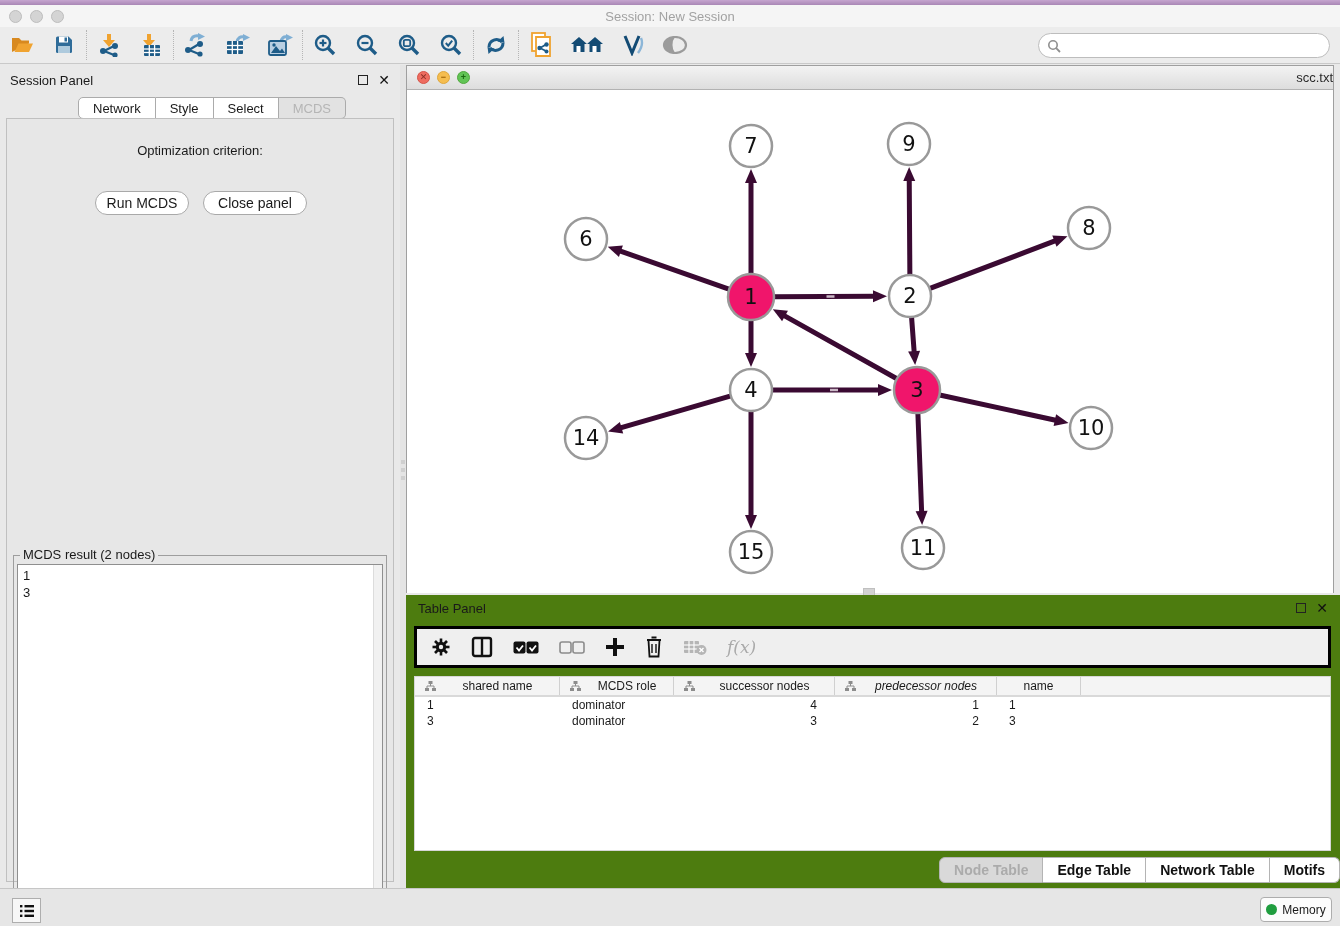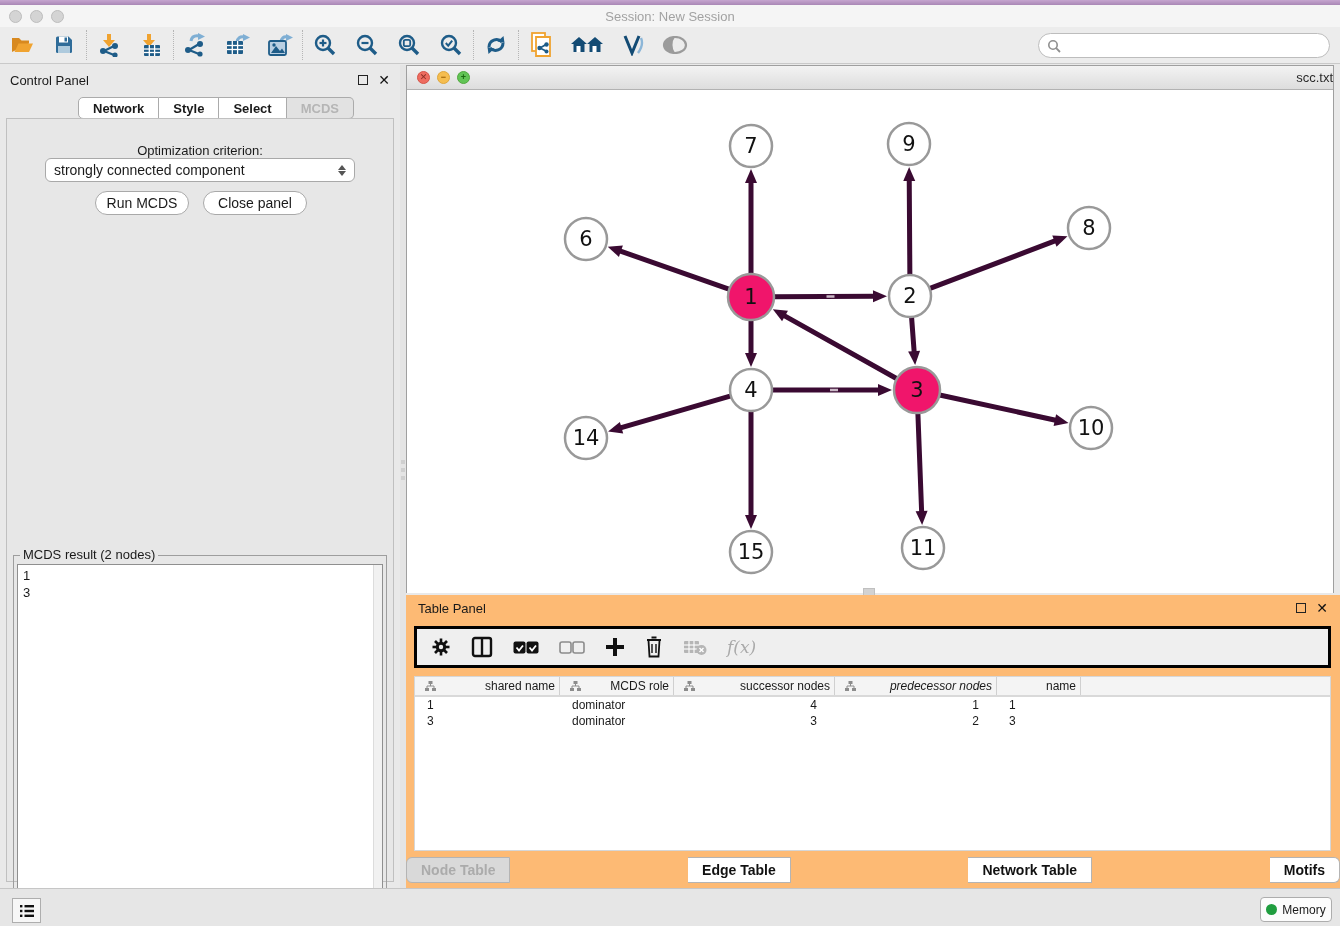--- a/index.html
+++ b/index.html
@@ -36,21 +36,21 @@
   
   #control-panel { left:0; top:65px; width:400px; height:823px; background:#e9e9e9; }
   #cp-header { position:absolute; left:0; top:0; width:100%; height:30px;
     display:flex; align-items:center; padding:0 10px; }
   .panel-title { font-size:13px; color:#1a1a1a; }
   .panel-ctrl { margin-left:auto; display:flex; gap:10px; align-items:center; }
   .float-glyph { width:10px; height:10px; border:1.5px solid #222; }
   .close-glyph { font-size:14px; font-weight:bold; color:#111; line-height:10px; }
   #cp-tabs { position:absolute; left:78px; top:32px; height:22px; display:flex; }
   .cp-tab { padding:3px 14px; background:#fff; border:1px solid #ababab; border-left:none;
-    font-size:13px; display:flex; align-items:center;font-weight:bold; }
+    font-size:13px; display:flex; align-items:center; }
   .cp-tab:first-child { border-left:1px solid #ababab; border-radius:5px 0 0 5px; }
   .cp-tab:last-child { border-radius:0 5px 5px 0; }
   .cp-tab.active { background:#e2e2e2; color:#b5b5b5; }
   #cp-content { position:absolute; left:6px; top:53px; width:388px; height:764px;
     background:#e7e7e7; border:1px solid #c0c0c0; }
   #opt-label { position:absolute; left:0; top:24px; width:100%; text-align:center; }
   #criterion-select { position:absolute; left:38px; top:39px; width:310px; height:24px;
     background:#fff; border:1px solid #a9a9a9; border-radius:6px;
     display:flex; align-items:center; padding:0 8px; font-size:14px; }
   .spin-arrows { margin-left:auto; display:flex; flex-direction:column; gap:1px; }
@@ -89,40 +89,40 @@
   .net-dot:first-child { margin-left:10px; }
   #net-dot-close { background:#ee6c60; border:1px solid #d55449; color:#8c2e26; }
   #net-dot-min { background:#f5bd4f; border:1px solid #dfa73c; color:#985d00; }
   #net-dot-max { background:#61c455; border:1px solid #51a83f; color:#1a6a10; }
   #net-title { position:absolute; left:0; right:0; text-align:right; color:#2a2a2a; }
   #net-canvas { position:absolute; left:0; top:24px; width:926px; height:503px; background:#fff; }
   #h-grip { position:absolute; left:456px; bottom:-4px; width:12px; height:8px;
     background:#d2d2d2; border:1px solid #c0c0c0; }
 
   
-  #table-panel { left:406px; top:595px; width:934px; height:293px; background:#fdba74; }
+  #table-panel { left:406px; top:595px; width:934px; height:293px; background:#4d7c0f; }
   #tp-header { position:absolute; left:0; top:0; width:100%; height:26px;
     display:flex; align-items:center; padding:0 12px 0 12px; }
   #tp-toolbar { position:absolute; left:8px; top:31px; width:917px; height:42px;
     background:#efefef; border:3px solid #000000; display:flex; align-items:center;
     gap:20px; padding:0 14px; }
   .tpi { display:flex; align-items:center; justify-content:center; height:26px; }
   #fx-icon { font-family:"DejaVu Serif",serif; font-style:italic; font-size:17px; color:#a9a9a9; }
   #data-table { position:absolute; left:8px; top:81px; width:917px; height:175px; background:#fff;
     border:1px solid #d6d6d6; overflow:hidden; }
   #table-header { display:flex; height:20px; background:#f4f4f4;
     border-bottom:2px solid #d9d9d9; }
   .th-cell { display:flex; align-items:center; border-right:1px solid #d0d0d0;
     font-size:12px; color:#1a1a1a; position:relative; }
   .th-cell .tree-ic { margin-left:10px; }
-  .th-cell .th-label { flex:1; text-align:right; padding:0 4px; }
+  .th-cell .th-label { flex:1; text-align:center; padding:0 4px; }
   .t-row { display:flex; height:16px; font-size:12px; }
   .t-cell { padding:1px 12px 0 12px; overflow:hidden; white-space:nowrap; }
   .t-cell.right { text-align:right; padding-right:18px; }
-  #tp-tabs { position:absolute; left:0; right:0; top:262px; display:flex; justify-content:space-between; }
+  #tp-tabs { position:absolute; left:0; right:0; top:262px; display:flex; justify-content:flex-end; }
   .tp-tab { padding:4px 14px; background:#fff; border:1px solid #b4b4b4; border-left:none;
     font-size:14px; font-weight:bold; color:#111; }
   .tp-tab:first-child { border-left:1px solid #b4b4b4; border-radius:6px 0 0 6px; }
   .tp-tab:last-child { border-radius:0 6px 6px 0; }
   .tp-tab.active { background:#d9d9d9; color:#ababab; }
 
   
   #statusbar { left:0; top:888px; width:1340px; height:38px; background:#e6e6e6;
     border-top:1px solid #c6c6c6; }
   #status-list-btn { position:absolute; left:12px; top:9px; width:29px; height:25px;
@@ -319,41 +319,34 @@
       <svg width="14" height="14" viewBox="0 0 14 14">
           <circle cx="6" cy="6" r="4.2" fill="none" stroke="#8f8f8f" stroke-width="1.6"></circle>
           <line x1="9.2" y1="9.2" x2="13" y2="13" stroke="#8f8f8f" stroke-width="1.8"></line>
         </svg>
       <input id="search-input" placeholder="" style="">
     </div>
   </div>
 
   <div class="abs" id="control-panel">
     <div id="cp-header">
-      <span class="panel-title">Control Panel</span>
+      <span class="panel-title">Session Panel</span>
       <span class="panel-ctrl">
         <span class="float-glyph"></span>
         <span class="close-glyph">✕</span>
       </span>
     </div>
     <div id="cp-tabs">
       <span class="cp-tab">Network</span>
       <span class="cp-tab">Style</span>
       <span class="cp-tab">Select</span>
       <span class="cp-tab active">MCDS</span>
     </div>
     <div id="cp-content">
       <div id="opt-label">Optimization criterion:</div>
-      <div id="criterion-select">
-        <span>strongly connected component</span>
-        <span class="spin-arrows">
-            <i class="spin-up"></i>
-            <i class="spin-down"></i>
-          </span>
-      </div>
       <div class="cp-btn" id="run-btn">Run MCDS</div>
       <div class="cp-btn" id="closep-btn">Close panel</div>
       <div id="result-box">
         <span id="result-legend">MCDS result (2 nodes)</span>
         <div id="result-area">1
 3</div>
         <div id="result-scroll"></div>
       </div>
     </div>
   </div>

